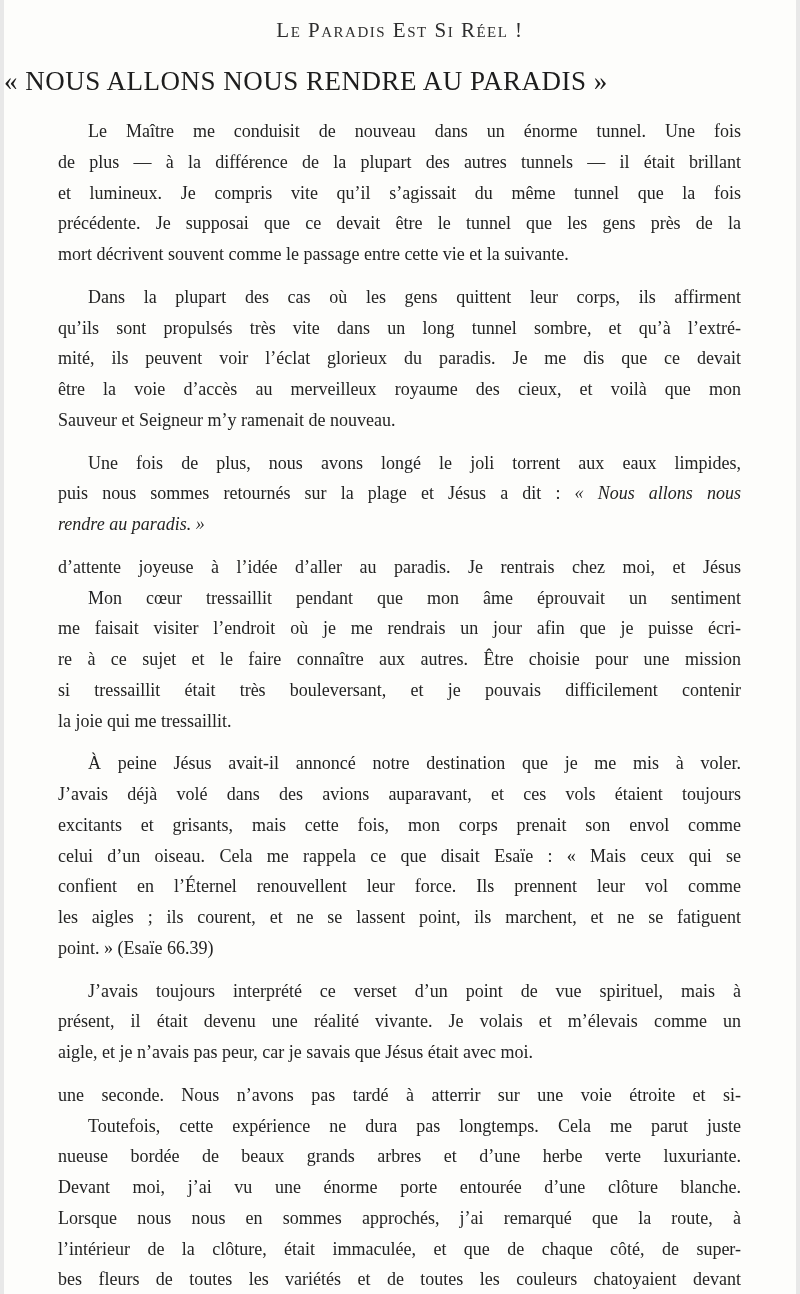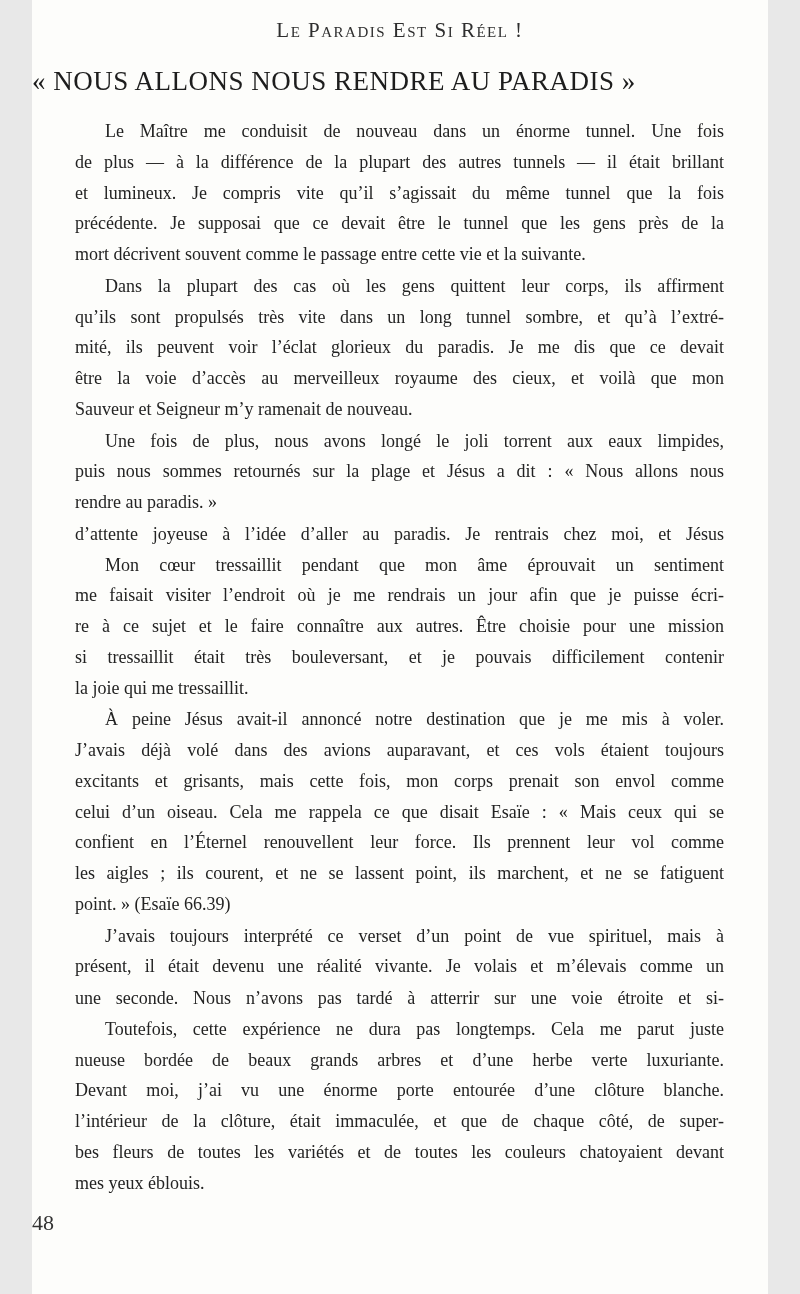--- a/index.html
+++ b/index.html
@@ -1,18 +1,18 @@
 <!DOCTYPE html>
 <html><head>
 <meta charset="utf-8">
 <style>
   html, body { margin: 0; padding: 0; background: #e8e8e8; }
   .page {
     position: relative;
-    width: 736px;
+    width: 792px;
     height: 1294px;
     margin: 0 auto;
     background: #fdfdfb;
     color: #262626;
     font-family: "Liberation Serif", "DejaVu Serif", serif;
     overflow: hidden;
   }
   .running-head {
     margin-top: 18px;
     text-align: center;
@@ -29,32 +29,32 @@
     line-height: 34px;
     letter-spacing: 0.5px;
     color: #1d1d1d;
     white-space: nowrap;
   }
   .body-text {
     margin: 18px 43px 0 42px; 
     font-size: 18px;
     color: #232323;
   }
-  .para { margin: 1px; }
+  .para { margin: 12px; }
   .line {
     height: 30.75px;
     line-height: 30.75px;
     overflow: hidden;
     text-align: left;
   }
   .line.just { text-align: justify; }
   
   .line.just::after { content: ""; display: inline-block; width: 100%; height: 0; }
   .line.ind { text-indent: 30px; }
-  .it { }
+  .it { font-style: italic; }
   .page-number {
     margin-top: 12px;
     text-align: left;
     font-size: 22px;
     line-height: 26px;
     color: #333333;
   }
 </style>
 </head>
 <body>
@@ -97,26 +97,28 @@
         <div class="line just"><span>J’avais déjà volé dans des avions auparavant, et ces vols étaient toujours</span></div>
         <div class="line just"><span>excitants et grisants, mais cette fois, mon corps prenait son envol comme</span></div>
         <div class="line just"><span>celui d’un oiseau. Cela me rappela ce que disait Esaïe : « Mais ceux qui se</span></div>
         <div class="line just"><span>confient en l’Éternel renouvellent leur force. Ils prennent leur vol comme</span></div>
         <div class="line just"><span>les aigles ; ils courent, et ne se lassent point, ils marchent, et ne se fatiguent</span></div>
         <div class="line"><span>point. » (Esaïe 66.39)</span></div>
       </div>
       <div class="para">
         <div class="line ind just"><span>J’avais toujours interprété ce verset d’un point de vue spirituel, mais à</span></div>
         <div class="line just"><span>présent, il était devenu une réalité vivante. Je volais et m’élevais comme un</span></div>
+        <div class="line"><span>aigle, et je n’avais pas peur, car je savais que Jésus était avec moi.</span></div>
       </div>
       <div class="para">
         <div class="line just"><span>une seconde. Nous n’avons pas tardé à atterrir sur une voie étroite et si-</span></div>
         <div class="line ind just"><span>Toutefois, cette expérience ne dura pas longtemps. Cela me parut juste</span></div>
         <div class="line just"><span>nueuse bordée de beaux grands arbres et d’une herbe verte luxuriante.</span></div>
         <div class="line just"><span>Devant moi, j’ai vu une énorme porte entourée d’une clôture blanche.</span></div>
+        <div class="line just"><span>Lorsque nous nous en sommes approchés, j’ai remarqué que la route, à</span></div>
         <div class="line just"><span>l’intérieur de la clôture, était immaculée, et que de chaque côté, de super-</span></div>
         <div class="line just"><span>bes fleurs de toutes les variétés et de toutes les couleurs chatoyaient devant</span></div>
         <div class="line"><span>mes yeux éblouis.</span></div>
       </div>
     </div>
 
   <div class="page-number">48</div>
 </div>
 
 </body></html>

